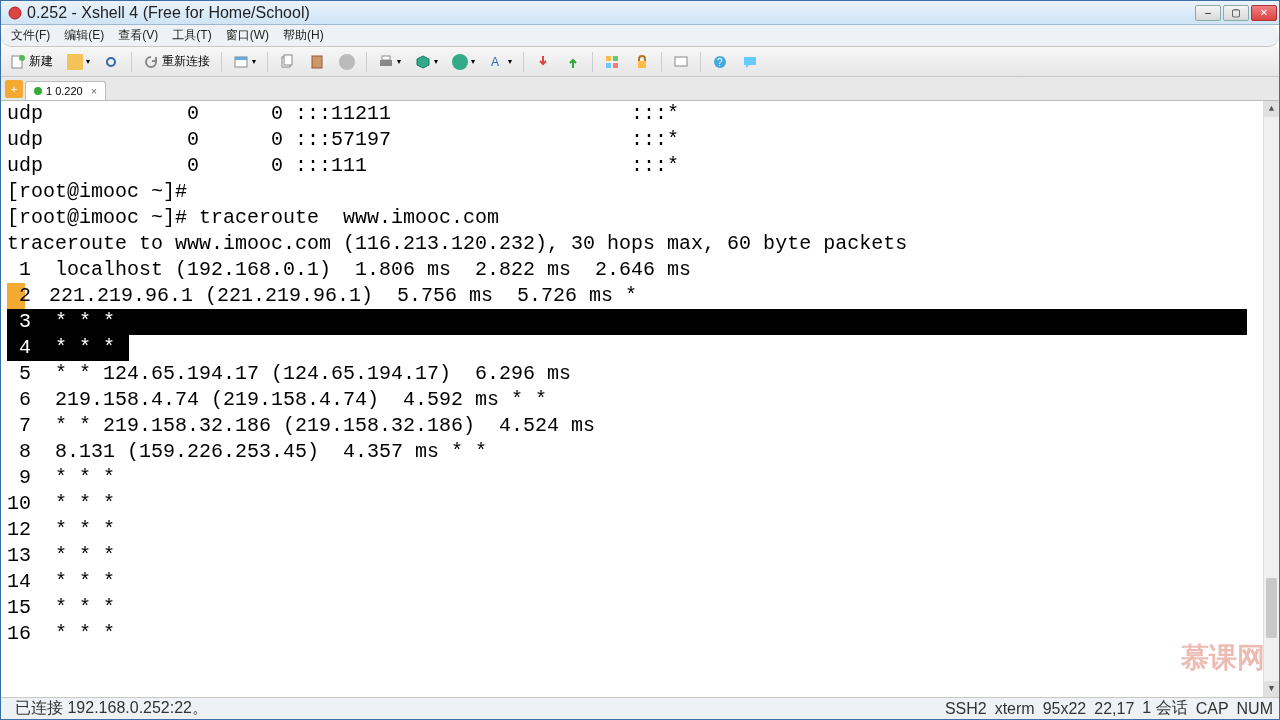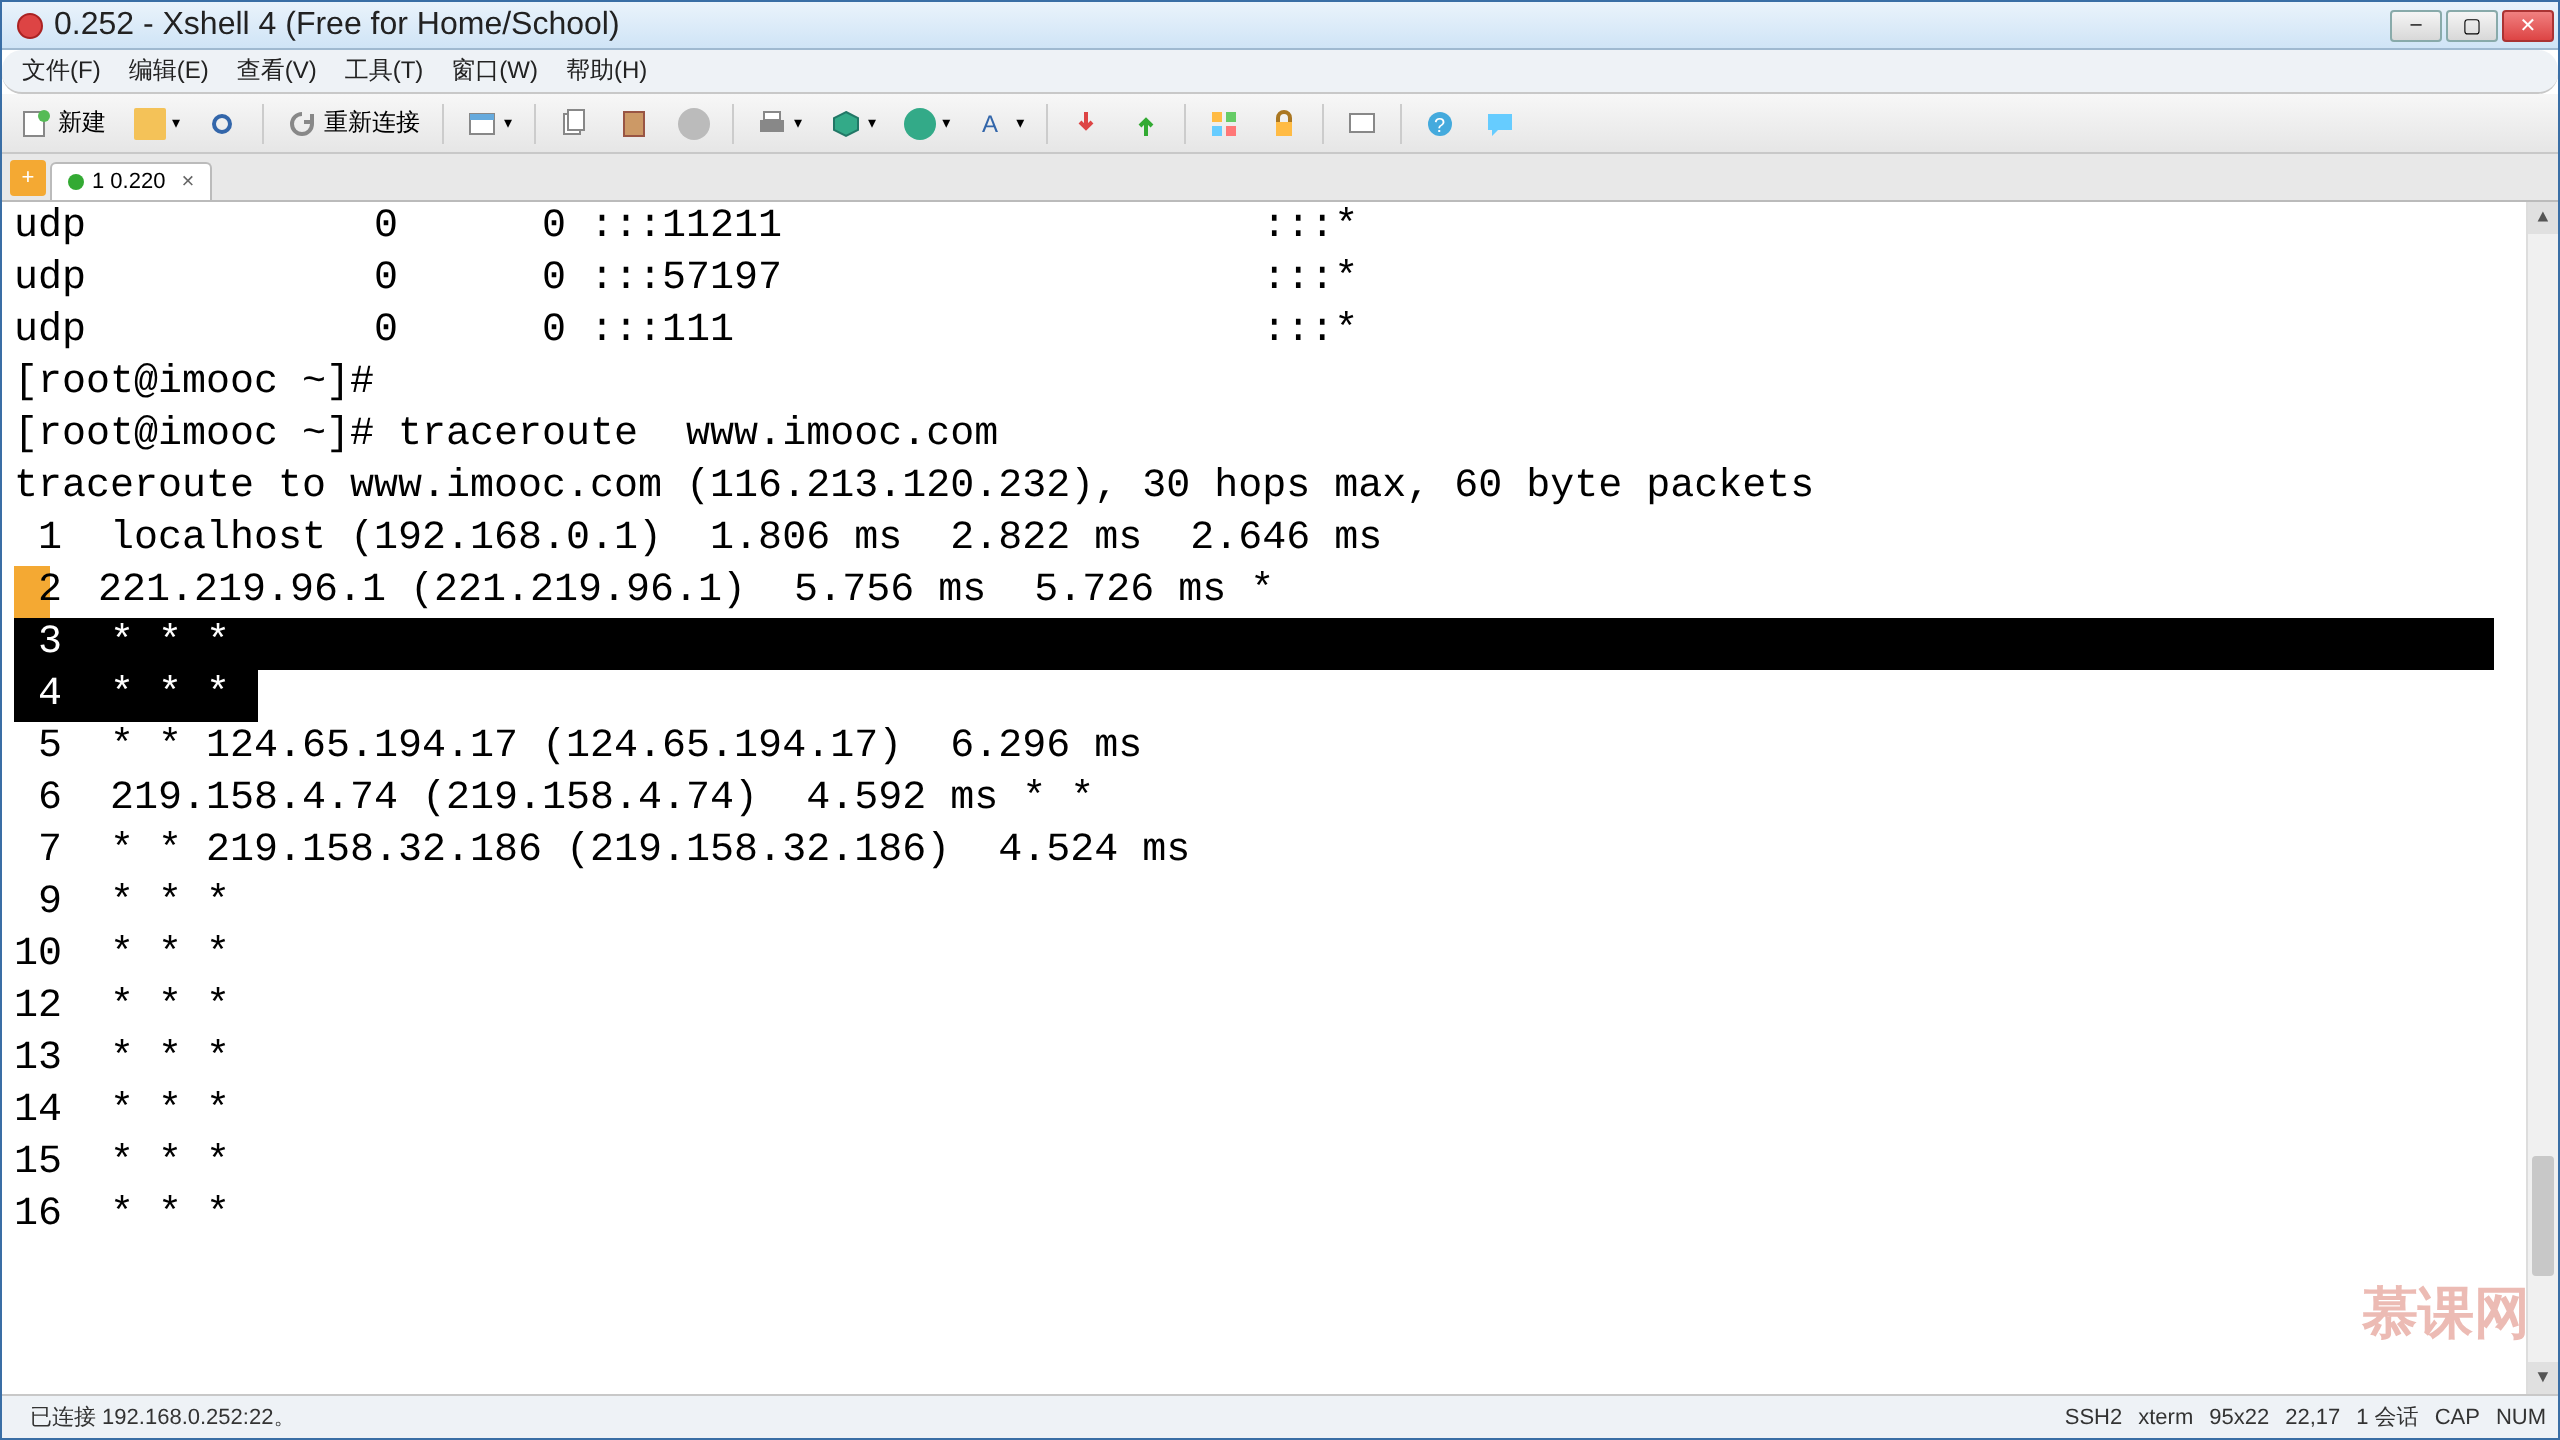--- a/index.html
+++ b/index.html
@@ -22,21 +22,21 @@
   .tab { display:flex; align-items:center; gap:4px; padding:3px 8px; background:#fff; border:1px solid #bbb; border-bottom:none; border-radius:3px 3px 0 0; font-size:11px; }
   .tab .dot { width:8px; height:8px; background:#3a3; border-radius:50%; }
   .tab-close { color:#666; margin-left:4px; }
   .terminal { flex:1; background:#fff; color:#000; font-family:"Courier New", monospace; font-size:20px; line-height:26px; overflow:hidden; position:relative; padding-left:6px; }
   .term-line { white-space:pre; }
   .hl-orange { display:inline-block; background:#f4a933; width:18px; }
   .sel-block { display:inline-block; background:#000; color:#fff; }
   .scrollbar-v { position:absolute; right:0; top:0; bottom:0; width:16px; background:#f0f0f0; border-left:1px solid #ddd; }
   .sb-arrow { height:16px; background:#e0e0e0; display:flex; align-items:center; justify-content:center; font-size:9px; color:#555; }
   .sb-thumb { position:absolute; top:80%; height:60px; left:2px; right:2px; background:#c8c8c8; border-radius:2px; }
-  .statusbar { height:22px; background:#eef2f6; border-top:1px solid #c8c8c8; display:flex; align-items:center; padding:0 6px; font-size:11px; color:#333; }
+  .statusbar { height:22px; background:#eef2f6; border-top:1px solid #c8c8c8; display:flex; align-items:center; padding:0 6px; font-size:16px; color:#333; }
   .statusbar .spacer { flex:1; }
   .statusbar span { margin-left:8px; }
   .watermark { position:absolute; right:14px; bottom:24px; color:rgba(200,60,40,.35); font-size:28px; font-weight:bold; pointer-events:none; }
   .ico-folder { background:#f4c258; border-radius:1px; }
   .ico-globe { background:#3a8; border-radius:50%; }
   .ico-mag   { background:#bbb; border-radius:50%; }
 </style>
 </head>
 <body>
 
@@ -199,20 +199,21 @@
     <div class="term-line">[root@imooc ~]#</div>
     <div class="term-line">[root@imooc ~]# traceroute  www.imooc.com</div>
     <div class="term-line">traceroute to www.imooc.com (116.213.120.232), 30 hops max, 60 byte packets</div>
     <div class="term-line"> 1  localhost (192.168.0.1)  1.806 ms  2.822 ms  2.646 ms</div>
     <div class="term-line"><span class="hl-orange"> 2</span><span>  221.219.96.1 (221.219.96.1)  5.756 ms  5.726 ms *</span></div>
     <div class="term-line"><span class="sel-block" style="display:inline-block; min-width:1240px;"> 3  * * *</span></div>
     <div class="term-line"><span class="sel-block"> 4  * * *</span><span class="sel-block" style="width:14px;">&nbsp;</span></div>
     <div class="term-line"> 5  * * 124.65.194.17 (124.65.194.17)  6.296 ms</div>
     <div class="term-line"> 6  219.158.4.74 (219.158.4.74)  4.592 ms * *</div>
     <div class="term-line"> 7  * * 219.158.32.186 (219.158.32.186)  4.524 ms</div>
+    <div class="term-line"> 8  8.131 (159.226.253.45)  4.357 ms * *</div>
     <div class="term-line"> 9  * * *</div>
     <div class="term-line">10  * * *</div>
     <div class="term-line">12  * * *</div>
     <div class="term-line">13  * * *</div>
     <div class="term-line">14  * * *</div>
     <div class="term-line">15  * * *</div>
     <div class="term-line">16  * * *</div>
 
     <div class="scrollbar-v">
       <div class="sb-arrow">▲</div>

